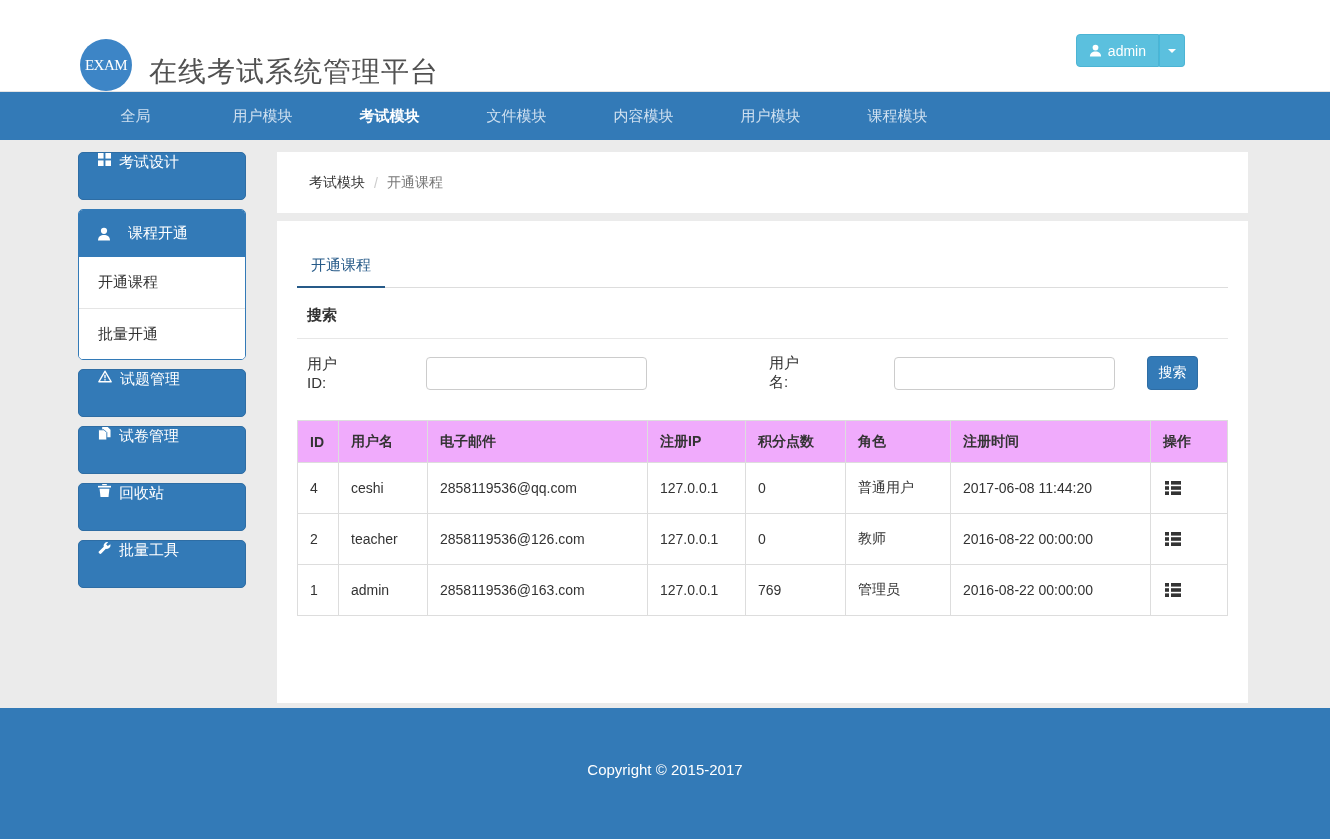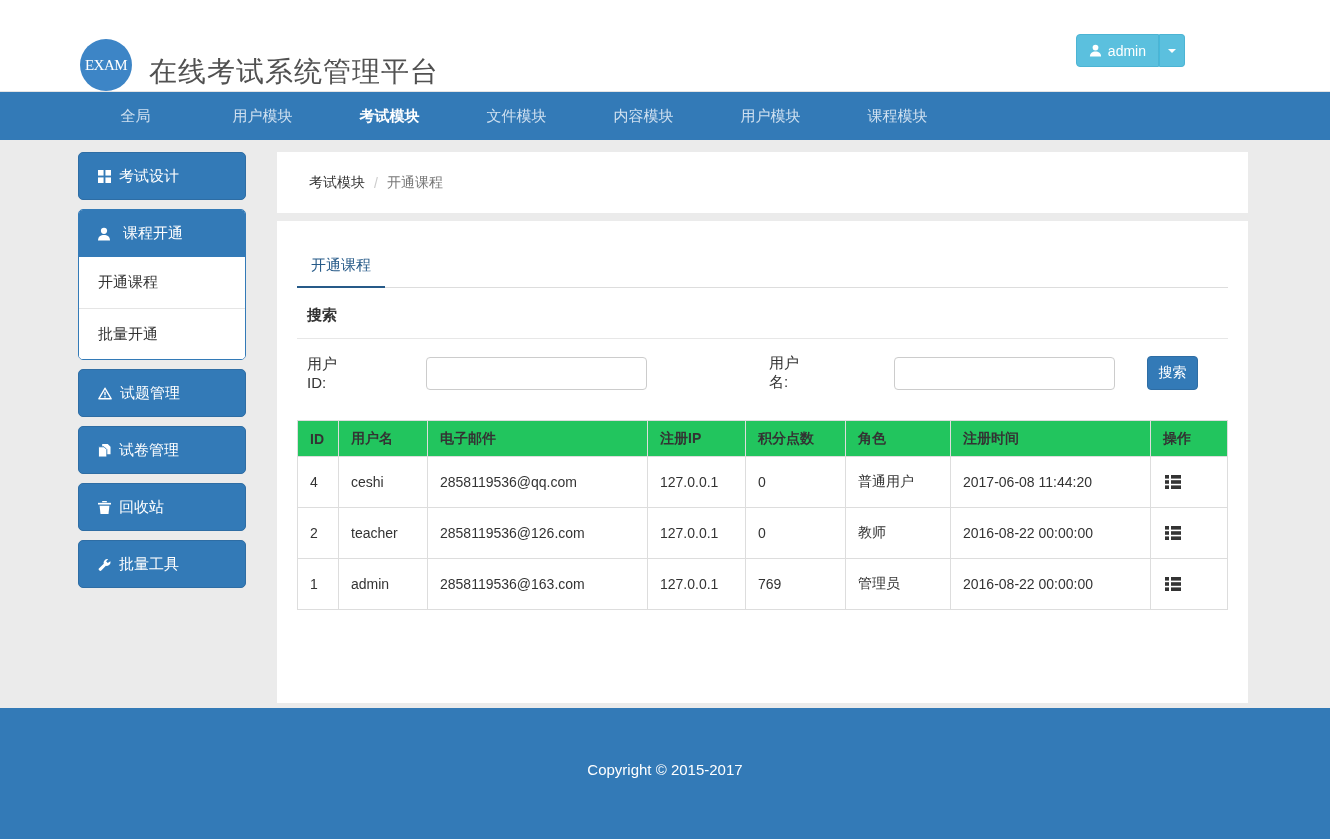--- a/index.html
+++ b/index.html
@@ -27,26 +27,26 @@
            border-top:4px solid #fff; }
   
   .topnav { height:48px; background:#337ab7; display:flex; padding-left:72px; }
   .nav-item { width:127px; text-align:center; line-height:48px; font-size:15px;
               color:#cfe0f0; cursor:pointer; }
   .nav-item.active { color:#fff; font-weight:bold; }
   
   .content { display:flex; height:568px; padding:12px 83px 0 78px; }
   .sidebar { width:168px; flex:none; margin-right:31px; }
   .side-btn { height:48px; background:#337ab7; border:1px solid #2e6da4; border-radius:5px;
-              color:#fff; display:flex; align-items:center; padding-left:19px; gap:8px;
+              color:#fff; display:flex; align-items:flex-start; padding-left:19px; gap:8px;
               font-size:15px; margin-bottom:9px; cursor:pointer; }
   .side-group { border:1px solid #337ab7; border-radius:5px; background:#fff;
                 margin-bottom:9px; overflow:hidden; }
   .side-group-head { height:47px; background:#337ab7; color:#fff; display:flex;
-                     align-items:center; padding-left:18px; gap:12px; font-size:15px; cursor:pointer; }
+                     align-items:center; padding-left:18px; gap:17px; font-size:15px; cursor:pointer; }
   .sub-item { height:51px; display:flex; align-items:center; padding-left:19px;
               font-size:15px; color:#333; background:#fff; cursor:pointer; }
   .sub-item + .sub-item { border-top:1px solid #e5e5e5; }
   .icon { display:inline-flex; flex:none; }
   
   .main-col { flex:1; }
   .breadcrumb-panel { background:#fff; height:61px; display:flex; align-items:center;
                       padding-left:32px; margin-bottom:8px; font-size:14px; }
   .crumb-parent { color:#333; cursor:pointer; }
   .crumb-sep { color:#ccc; margin:0 9px; }
@@ -63,21 +63,21 @@
                 margin-left:40px; padding:0 8px; font-size:14px; }
   .form-label.second { margin-left:90px; }
   .form-input.second { margin-left:46px; }
   .search-btn { margin-left:auto; margin-right:30px; width:53px; height:34px;
                 background:#337ab7; border:1px solid #2e6da4; border-radius:4px;
                 color:#fff; font-size:14px; cursor:pointer; }
   
   table { width:100%; border-collapse:collapse; table-layout:fixed;
           margin-top:13px; font-size:14px; }
   th, td { border:1px solid #ddd; text-align:left; padding:8px 12px; overflow:hidden; }
-  th { background:#22c55e; height:36px; font-weight:bold; color:#333; }
+  th { background:#f0abfc; height:42px; font-weight:bold; color:#333; }
   td { height:51px; color:#333; background:#fff; }
   .op-btn { background:none; border:none; cursor:pointer; padding:2px; line-height:0; }
   
   .footer { height:131px; background:#337ab7; color:#fff; text-align:center;
             padding-top:37px; font-size:15px; }
   .footer-line2 { margin-top:16px; }
 </style>
 </head>
 <body>
 

